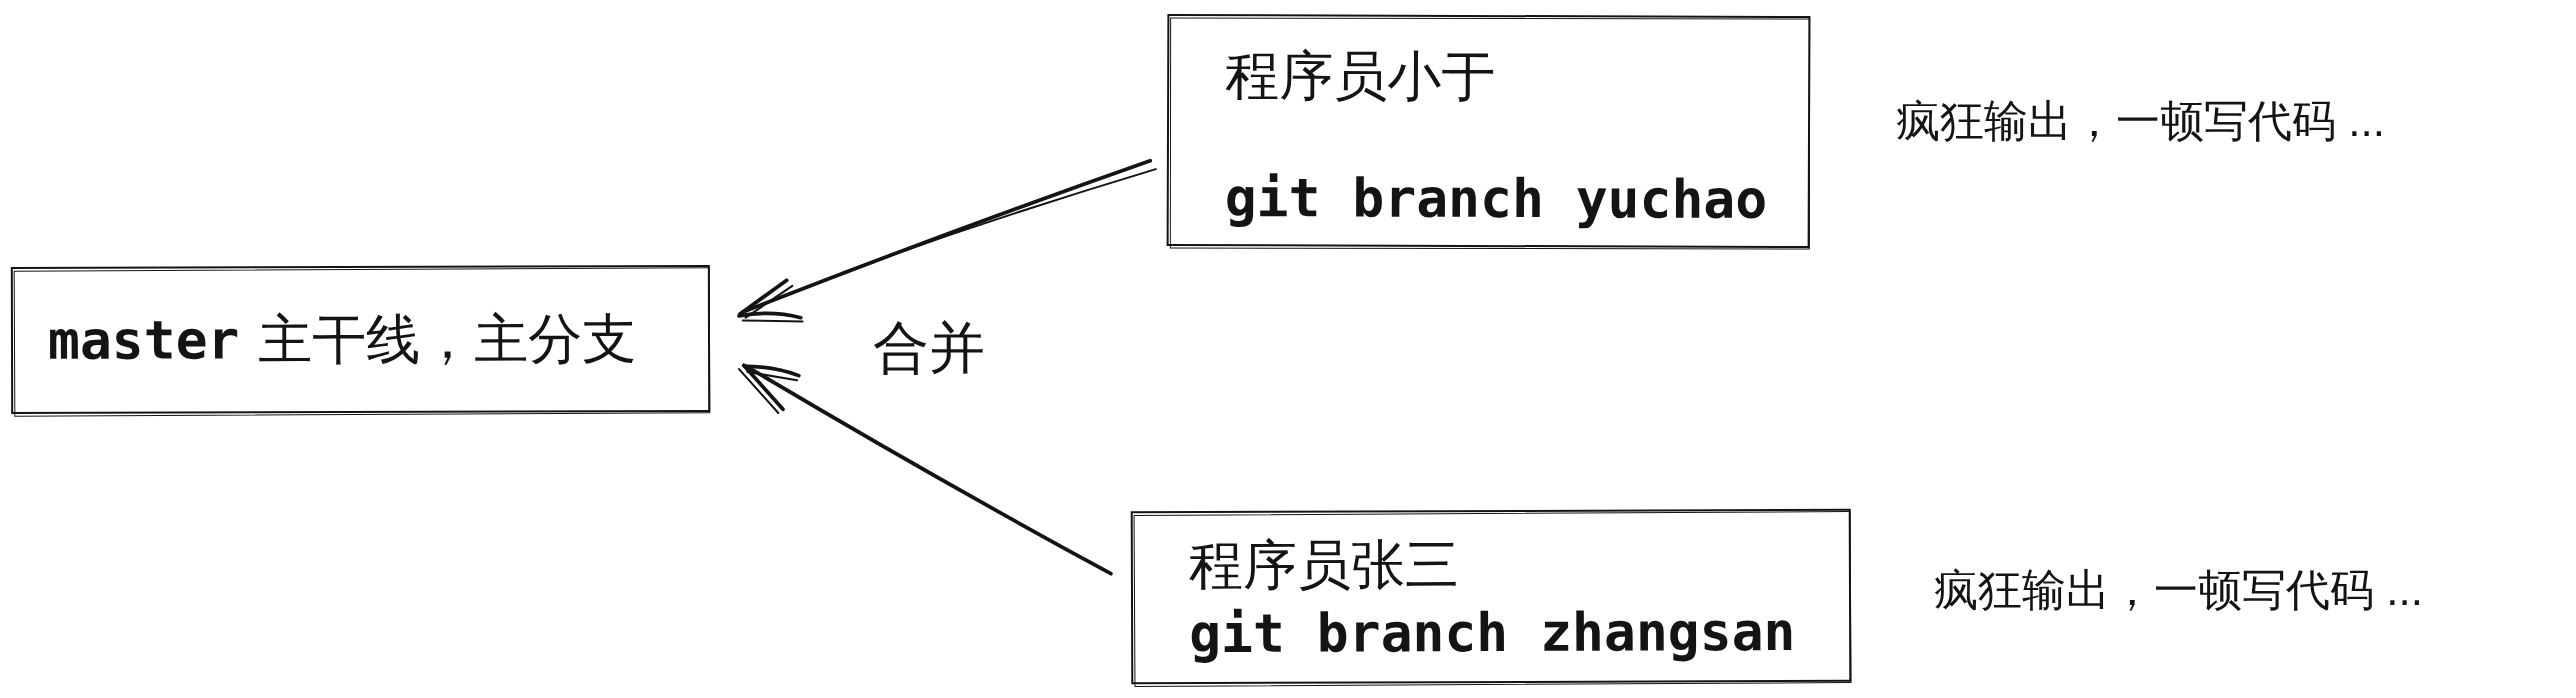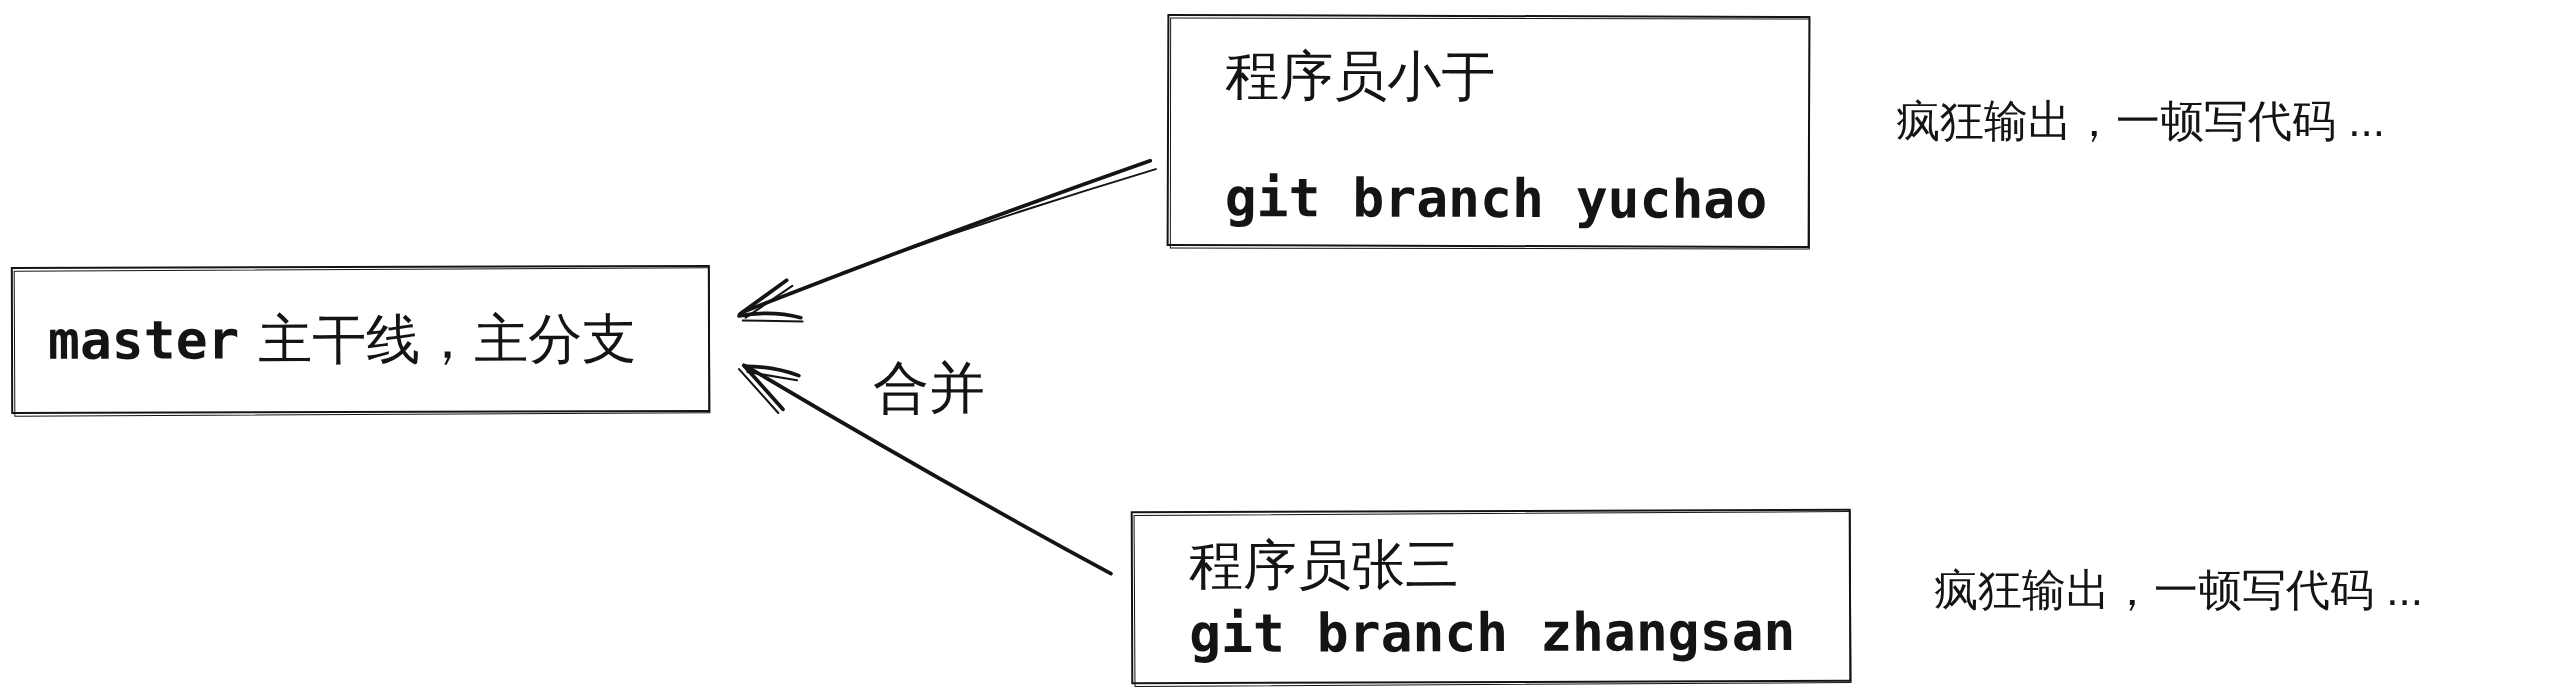--- a/index.html
+++ b/index.html
@@ -96,21 +96,20 @@
   .note-bottom { left: 1934px; top: 565px; }
 
   .merge-label {
     position: absolute;
     left: 873px; top: 319px;
     font-family: "Liberation Sans", "DejaVu Sans", sans-serif;
     font-weight: 500;
     font-size: 56px;
     line-height: 1.05;
     white-space: nowrap;
-    margin-top: 40px;
   }
 </style>
 </head>
 <body>
 
 <div class="canvas">
 
   <svg class="arrows-svg" viewBox="0 0 2755 747" aria-hidden="true">
 
     <g>

